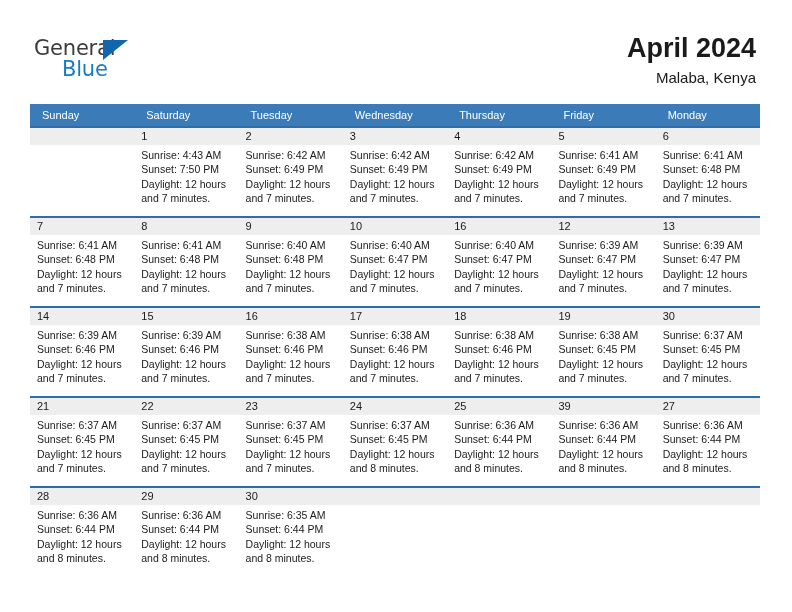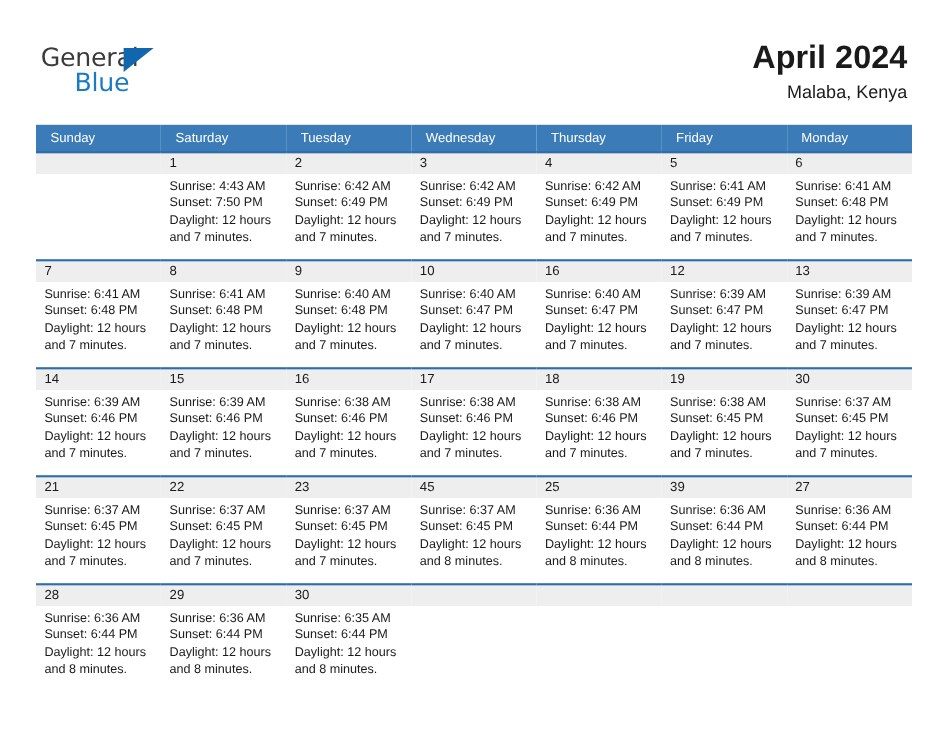--- a/index.html
+++ b/index.html
@@ -422,21 +422,21 @@
               <div class="day-info">
                 <div>Sunrise: 6:37 AM</div>
                 <div>Sunset: 6:45 PM</div>
                 <div class="daylight-line">Daylight: 12 hours</div>
                 <div class="daylight-line">and 7 minutes.</div>
               </div>
             </div>
           </td>
           <td>
             <div class="daycell">
-              <div class="daynum-band">45</div>
+              <div class="daynum-band">24</div>
               <div class="day-info">
                 <div>Sunrise: 6:37 AM</div>
                 <div>Sunset: 6:45 PM</div>
                 <div class="daylight-line">Daylight: 12 hours</div>
                 <div class="daylight-line">and 8 minutes.</div>
               </div>
             </div>
           </td>
           <td>
             <div class="daycell">

